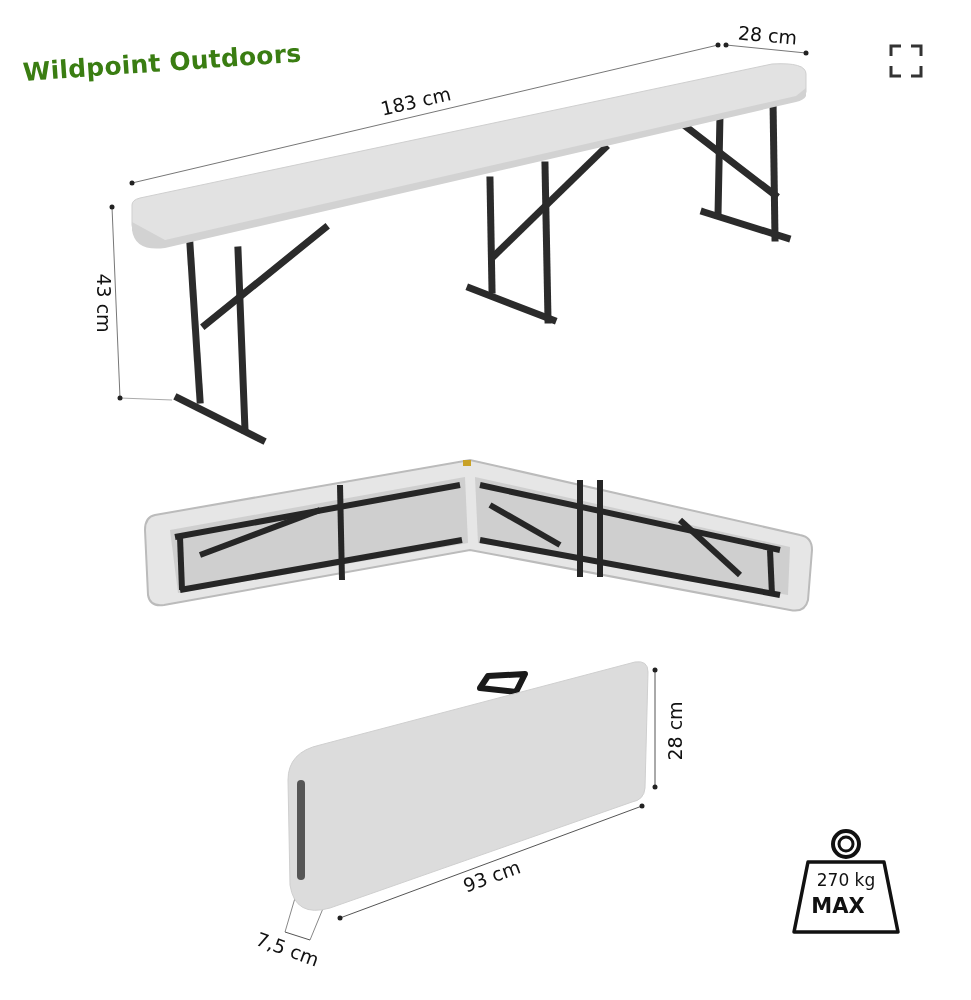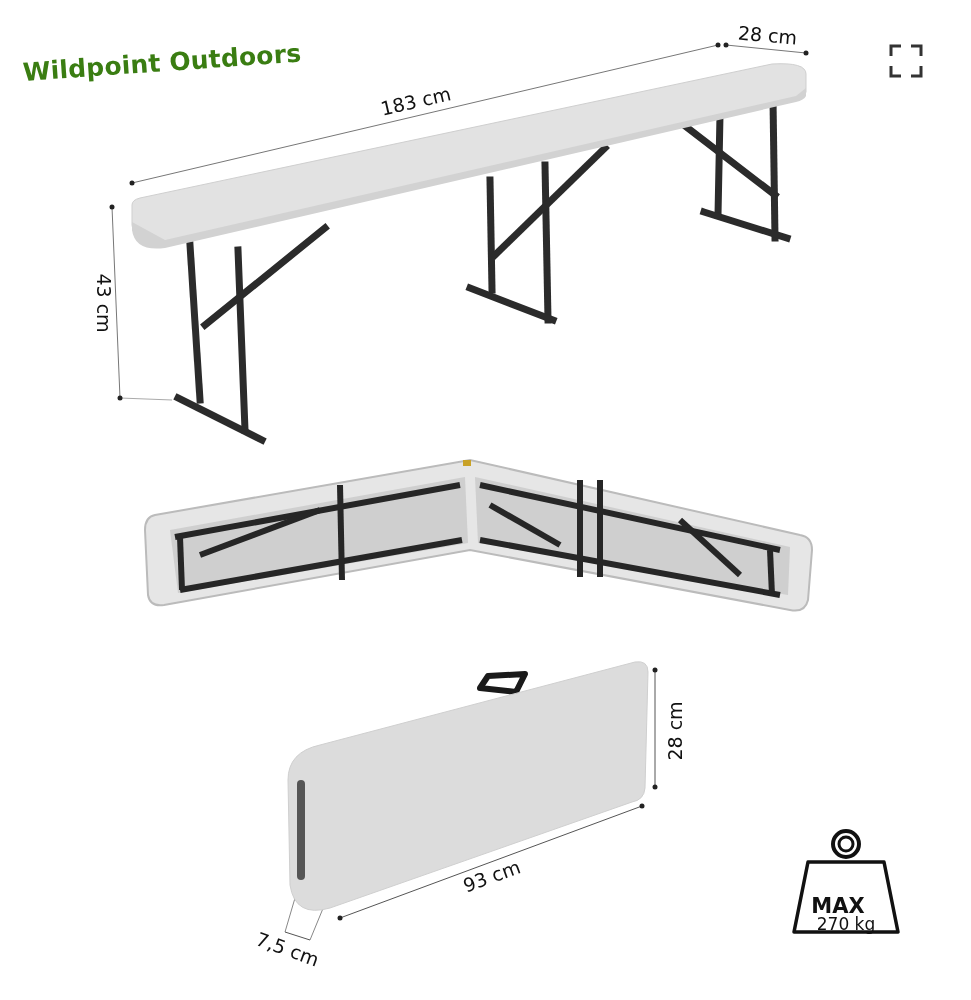--- a/index.html
+++ b/index.html
@@ -104,14 +104,14 @@
 <div class="abs dim" style="left:645px;top:720px;transform:rotate(-90deg);">28 cm</div>
 <div class="abs dim" style="left:255px;top:938px;transform:rotate(20deg);">7,5 cm</div>
 
 <div class="abs weight">
   <svg width="112" height="112" viewBox="0 0 112 112">
     <circle cx="56" cy="18" r="13" fill="none" stroke="#111" stroke-width="4"></circle>
     <circle cx="56" cy="18" r="7" fill="none" stroke="#111" stroke-width="3"></circle>
     <path d="M18 36 L94 36 L108 106 L4 106 Z" fill="#fff" stroke="#111" stroke-width="3.5" stroke-linejoin="round"></path>
   </svg>
 </div>
-<div class="abs" style="left:798px;top:870px;width:96px;text-align:center;font-size:17px;color:#111;margin-top:44px;">270 kg</div>
+<div class="abs" style="left:798px;top:870px;width:96px;text-align:center;font-size:17px;color:#111;">270 kg</div>
 <div class="abs" style="left:798px;top:894px;width:80px;text-align:center;font-size:21px;font-weight:bold;color:#111;">MAX</div>
 
 </body></html>

